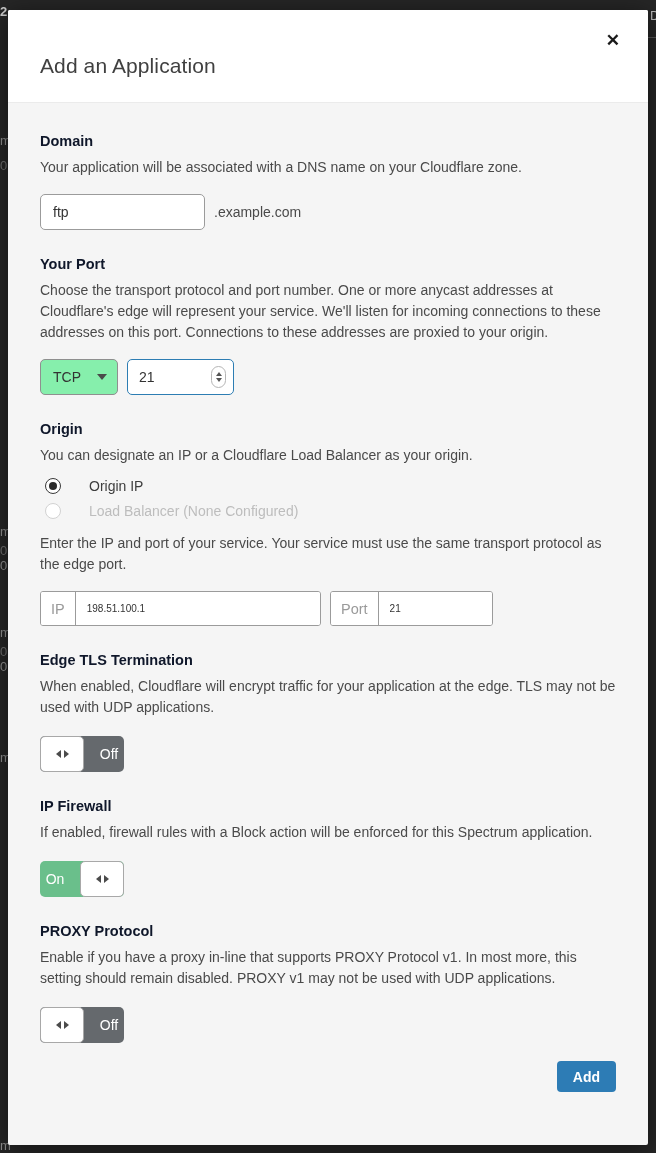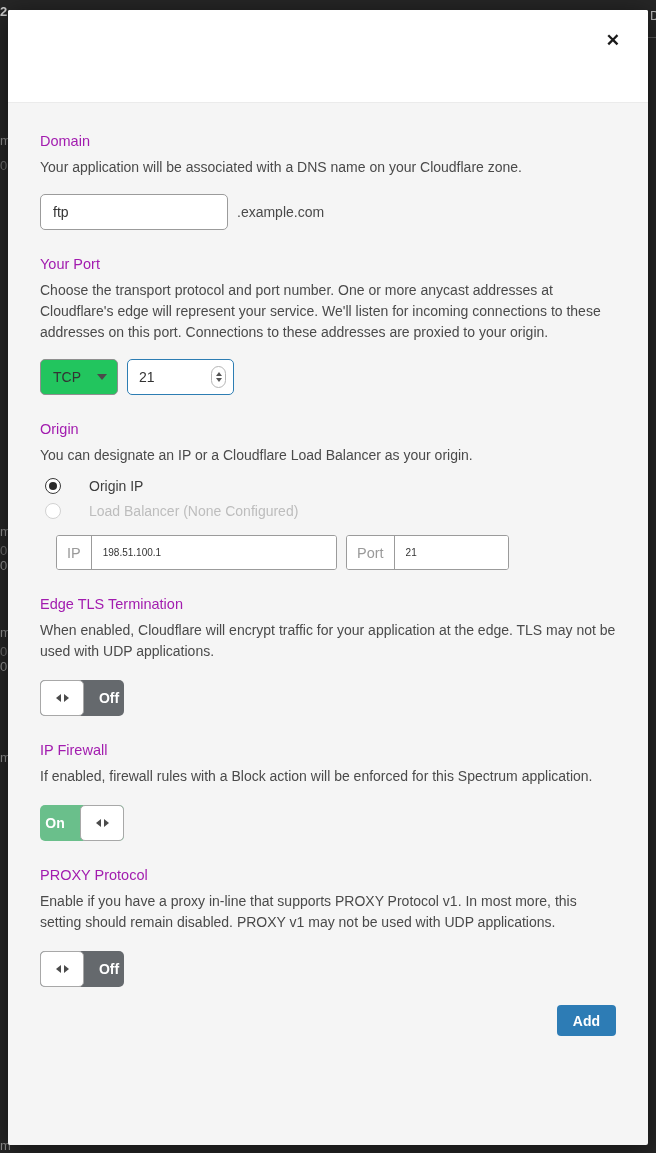--- a/index.html
+++ b/index.html
@@ -54,22 +54,22 @@
     padding: 6px;
     font-family: "Liberation Sans", sans-serif;
   }
   .modal-body {
     padding: 30px 32px 32px 32px;
   }
   .section { margin-top: 26px; }
   .section:first-child { margin-top: 0; }
   .section-heading {
     font-size: 14.5px;
-    font-weight: 400;
-    color: #a21caf;
+    font-weight: 700;
+    color: #0f172a;
   }
   .section-desc {
     margin-top: 8px;
     font-size: 14px;
     line-height: 21px;
     color: #4a4a4a;
     max-width: 578px;
   }
   .control-row { margin-top: 16px; display: flex; align-items: center; }
 
@@ -78,29 +78,29 @@
     height: 36px;
     border: 1px solid #9b9b9b;
     border-radius: 5px;
     background: #fff;
     font-size: 14px;
     color: #333;
     padding: 0 12px;
     font-family: "Liberation Sans", sans-serif;
     outline: none;
   }
-  .domain-input { width: 188px; }
+  .domain-input { width: 165px; }
   .domain-suffix { margin-left: 9px; font-size: 14px; color: #4a4a4a; }
 
   
   .select {
     width: 78px; height: 36px;
     border: 1px solid #8f8f8f;
     border-radius: 5px;
-    background: #22c55e;
+    background: #86efac;
     display: flex; align-items: center;
     padding: 0 10px 0 12px;
     cursor: pointer;
   }
   .select-value { font-size: 14px; color: #333; flex: 1; }
   .caret-down {
     width: 0; height: 0;
     border-left: 5px solid transparent;
     border-right: 5px solid transparent;
     border-top: 6px solid #4a4a4a;
@@ -155,21 +155,21 @@
   
   .group-row { margin-top: 16px; display: flex; }
   .input-group {
     height: 35px;
     border: 1px solid #9b9b9b;
     border-radius: 3px;
     background: #fff;
     display: flex; align-items: stretch;
     overflow: hidden;
   }
-  .ip-group { width: 281px; margin-left: 16px; }
+  .ip-group { width: 281px; }
   .port-group { width: 163px; margin-left: 9px; }
   .group-label {
     display: flex; align-items: center;
     padding: 0 10px;
     font-size: 14.5px;
     color: #9a9a9a;
     border-right: 1px solid #9b9b9b;
     background: #fff;
     white-space: nowrap;
   }
@@ -204,21 +204,21 @@
     gap: 3px;
   }
   .toggle.off .toggle-handle { left: 0; }
   .toggle.on  .toggle-handle { right: 0; }
   .tri-left  { width: 0; height: 0; border-top: 4px solid transparent; border-bottom: 4px solid transparent; border-right: 5px solid #4b4b4b; }
   .tri-right { width: 0; height: 0; border-top: 4px solid transparent; border-bottom: 4px solid transparent; border-left: 5px solid #4b4b4b; }
   .toggle-label {
     position: absolute; top: 0;
     width: 28px; height: 36px;
     display: flex; align-items: center; justify-content: center;
-    font-size: 14px; color: #fff; font-weight: bold;
+    font-size: 14px; color: #fff;
   }
   .toggle.off .toggle-label { right: 1px; }
   .toggle.on  .toggle-label { left: 1px; }
 
   
   .footer-row { margin-top: 18px; display: flex; justify-content: flex-end; }
   .add-btn {
     min-width: 59px; height: 31px;
     background: #2d7cb5;
     color: #fff;
@@ -244,20 +244,21 @@
 <span class="bg-frag" style="left:0; top:644px; color:#6f6f6f;">0</span>
 <span class="bg-frag" style="left:0; top:659px;">0</span>
 <span class="bg-frag" style="left:0; top:750px;">m</span>
 <span class="bg-frag" style="left:0; top:1138px;">m</span>
 <span class="bg-frag" style="left:650px; top:8px; color:#bdbdbd;">D</span>
 <span class="bg-line"></span>
 
 <div class="modal">
 
   <div class="modal-header">
+    <h1 class="modal-title">Add an Application</h1>
     <button class="close-btn">✕</button>
   </div>
 
   <div class="modal-body">
 
     <div class="section">
       <div class="section-heading">Domain</div>
       <div class="section-desc">Your application will be associated with a DNS name on your Cloudflare zone.</div>
       <div class="control-row">
         <input class="text-input domain-input" type="text" value="ftp" style="">
@@ -291,20 +292,21 @@
         <span class="radio-circle">
             <span class="radio-dot"></span>
           </span>
         <span class="radio-label">Origin IP</span>
       </div>
       <div class="radio-row disabled">
         <span class="radio-circle"></span>
         <span class="radio-label">Load Balancer (None Configured)</span>
       </div>
 
+      <div class="section-desc radio-instructions">Enter the IP and port of your service. Your service must use the same transport protocol as the edge port.</div>
 
       <div class="group-row">
         <div class="input-group ip-group">
           <span class="group-label">IP</span>
           <input type="text" value="198.51.100.1" style="">
         </div>
         <div class="input-group port-group">
           <span class="group-label">Port</span>
           <input type="text" value="21" style="">
         </div>

